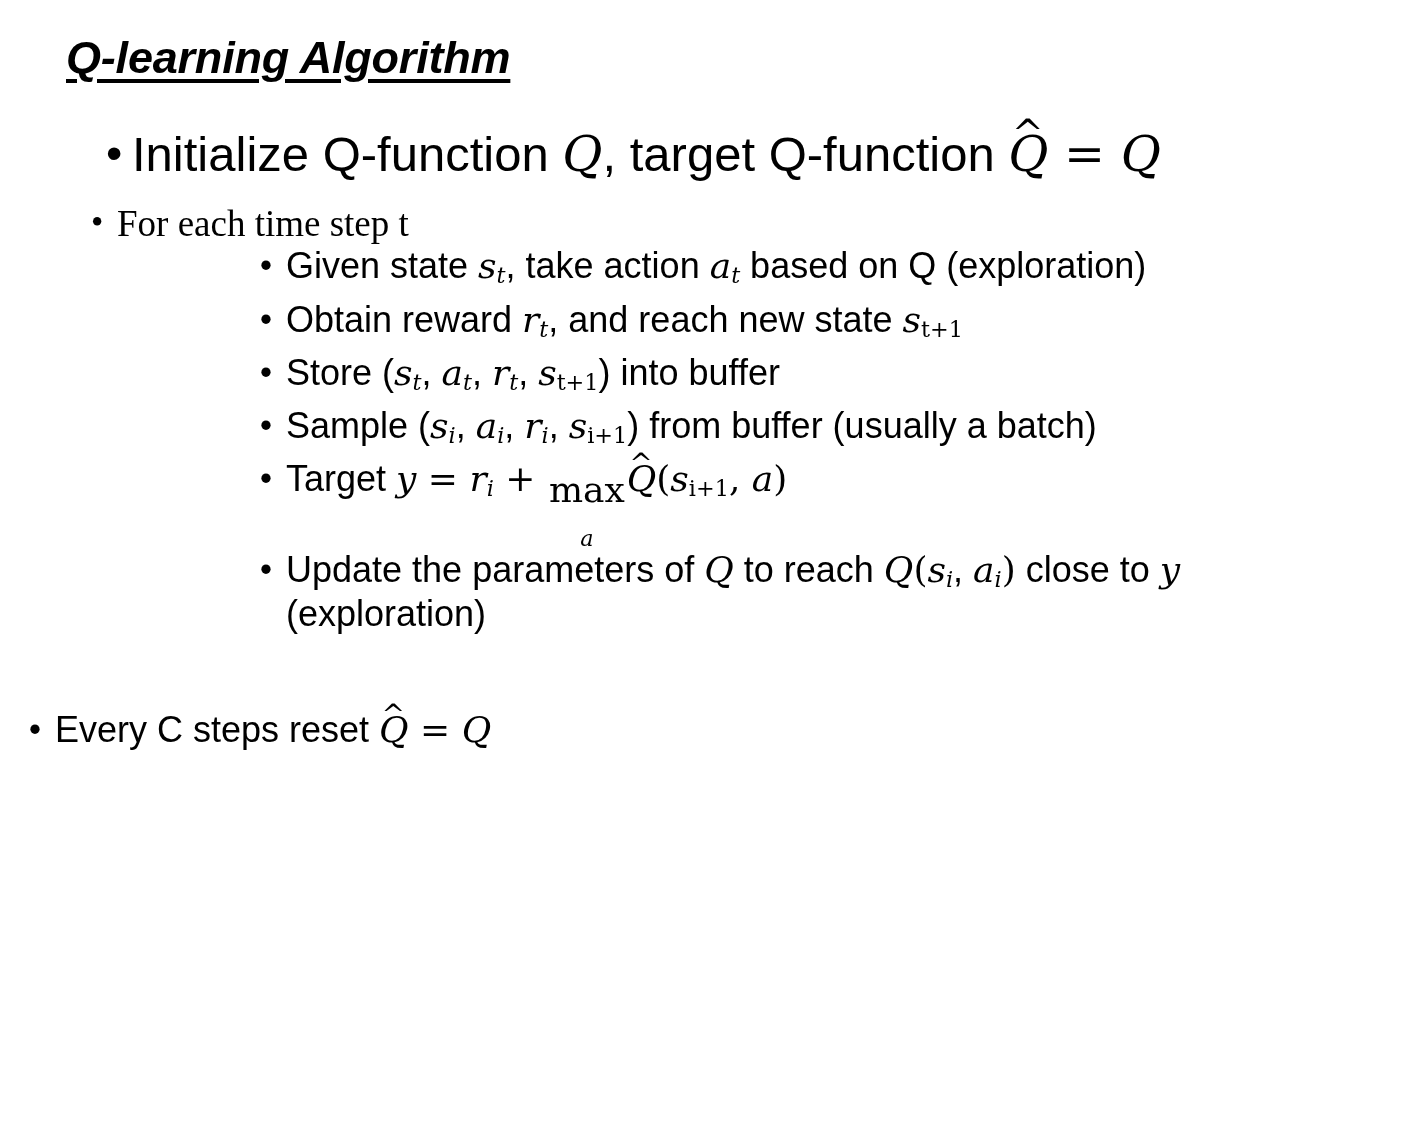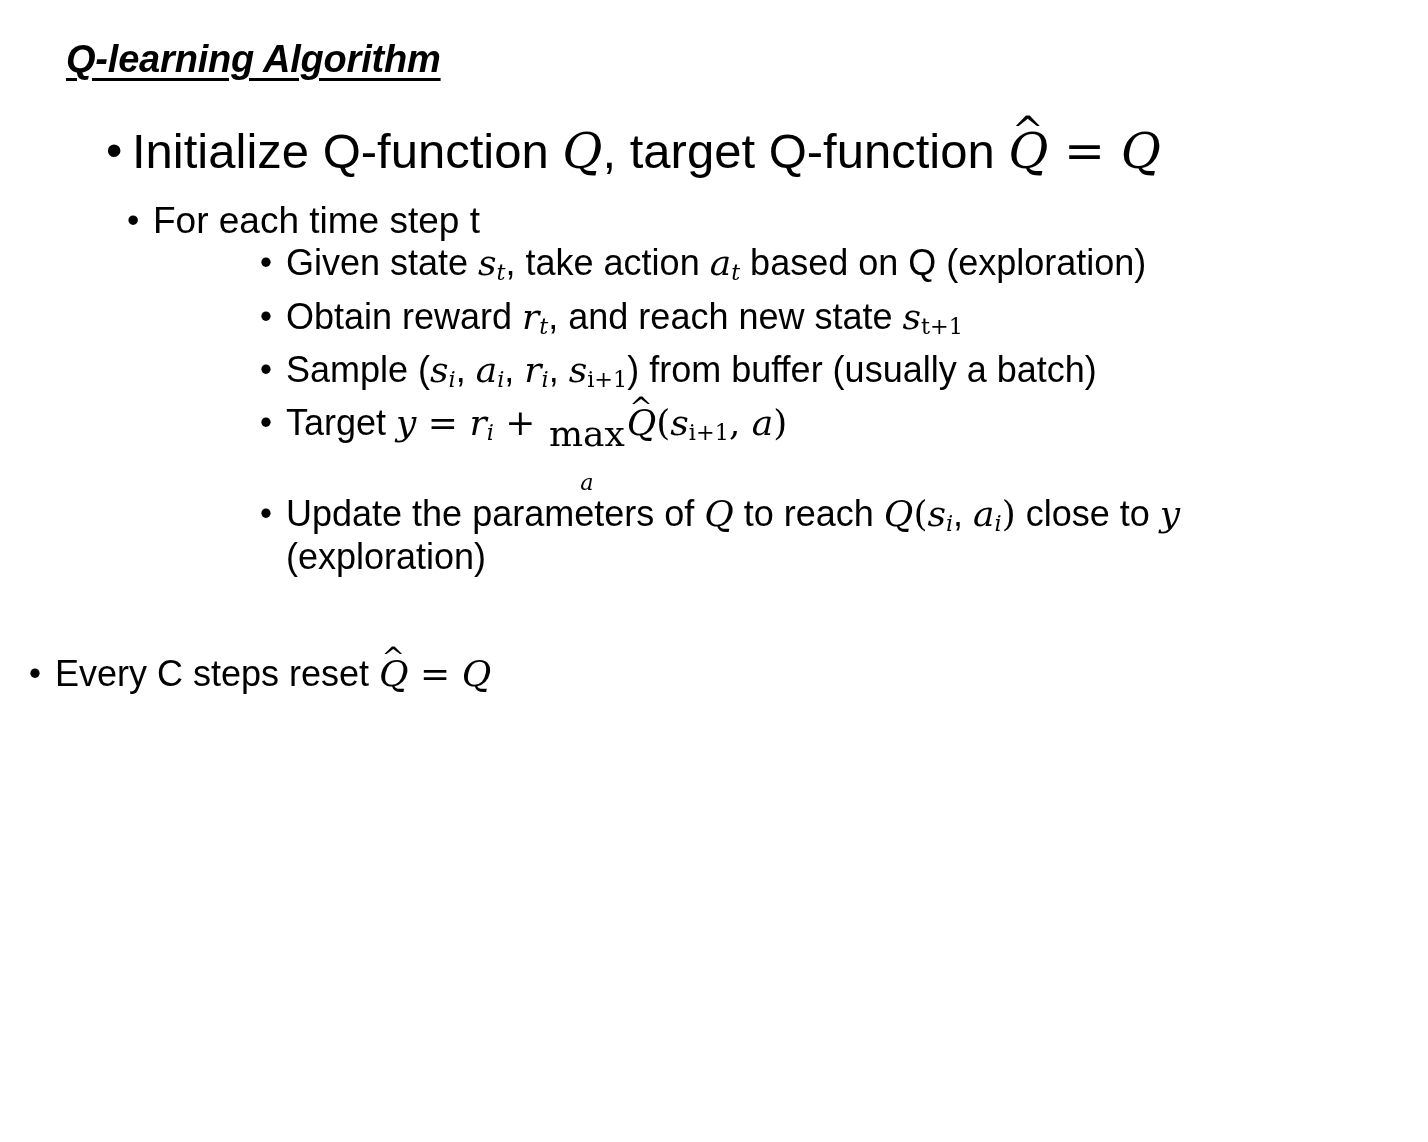--- a/index.html
+++ b/index.html
@@ -15,26 +15,26 @@
     overflow: hidden;
   }
   .slide {
     position: relative;
     width: 1428px;
     height: 1142px;
     box-sizing: border-box;
     padding: 30px 40px;
   }
   .title {
-    font-size: 38px;
+    font-size: 45px;
     font-style: italic;
     font-weight: bold;
     text-decoration: underline;
     text-underline-offset: 6px;
-    margin: 8px 0 0 26px;
+    margin: 2px 0 0 26px;
     letter-spacing: -0.2px;
   }
   ul {
     list-style: none;
     margin: 0;
     padding: 0;
   }
   li {
     position: relative;
     line-height: 1.18;
@@ -49,22 +49,23 @@
   
   .lvl1 {
     font-size: 49px;
     margin-left: 92px;
     margin-top: 34px;
   }
   .lvl1.first { margin-top: 42px; }
   
   .lvl2 {
     font-size: 37px;
-    margin-left: 113px;
+    margin-left: 77px;
     margin-top: 18px;
+    font-family: Liberation Serif, serif;
   }
   
   .lvl3 {
     font-size: 36px;
     margin-left: 246px;
   }
   .lvl3.tight { margin-top: 10px; }
   .lvl3.gap-big { margin-top: 74px; margin-left: 15px; }
   
   .math {
@@ -140,20 +141,23 @@
       <ul>
 
         <li class="lvl3 bullet-dot">
           <span>Given state </span><span class="math nowrap"><span>s</span><sub>t</sub></span><span>, take action </span><span class="math nowrap"><span>a</span><sub>t</sub></span><span> based on Q (exploration)</span>
         </li>
 
         <li class="lvl3 bullet-dot tight">
           <span>Obtain reward </span><span class="math nowrap"><span>r</span><sub>t</sub></span><span>, and reach new state </span><span class="math nowrap"><span>s</span><sub class="up">t+1</sub></span>
         </li>
 
+        <li class="lvl3 bullet-dot tight">
+          <span>Store (</span><span class="math nowrap"><span>s</span><sub>t</sub></span><span>, </span><span class="math nowrap"><span>a</span><sub>t</sub></span><span>, </span><span class="math nowrap"><span>r</span><sub>t</sub></span><span>, </span><span class="math nowrap"><span>s</span><sub class="up">t+1</sub></span><span>) into buffer</span>
+        </li>
 
         <li class="lvl3 bullet-dot tight">
           <span>Sample (</span><span class="math nowrap"><span>s</span><sub>i</sub></span><span>, </span><span class="math nowrap"><span>a</span><sub>i</sub></span><span>, </span><span class="math nowrap"><span>r</span><sub>i</sub></span><span>, </span><span class="math nowrap"><span>s</span><sub class="up">i+1</sub></span><span>) from buffer (usually a batch)</span>
         </li>
 
         <li class="lvl3 bullet-dot tight">
           <span>Target </span><span class="math">y</span><span class="mathup"> = </span><span class="math nowrap"><span>r</span><sub>i</sub></span><span class="mathup"> + </span><span class="maxop">
               <span class="top">max</span>
               <span class="bot">a</span>
             </span><span class="hatwrap math"><span class="hat">^</span><span>Q</span></span><span class="mathup">(</span><span class="math nowrap"><span>s</span><sub class="up">i+1</sub></span><span class="mathup">, </span><span class="math">a</span><span class="mathup">)</span>

